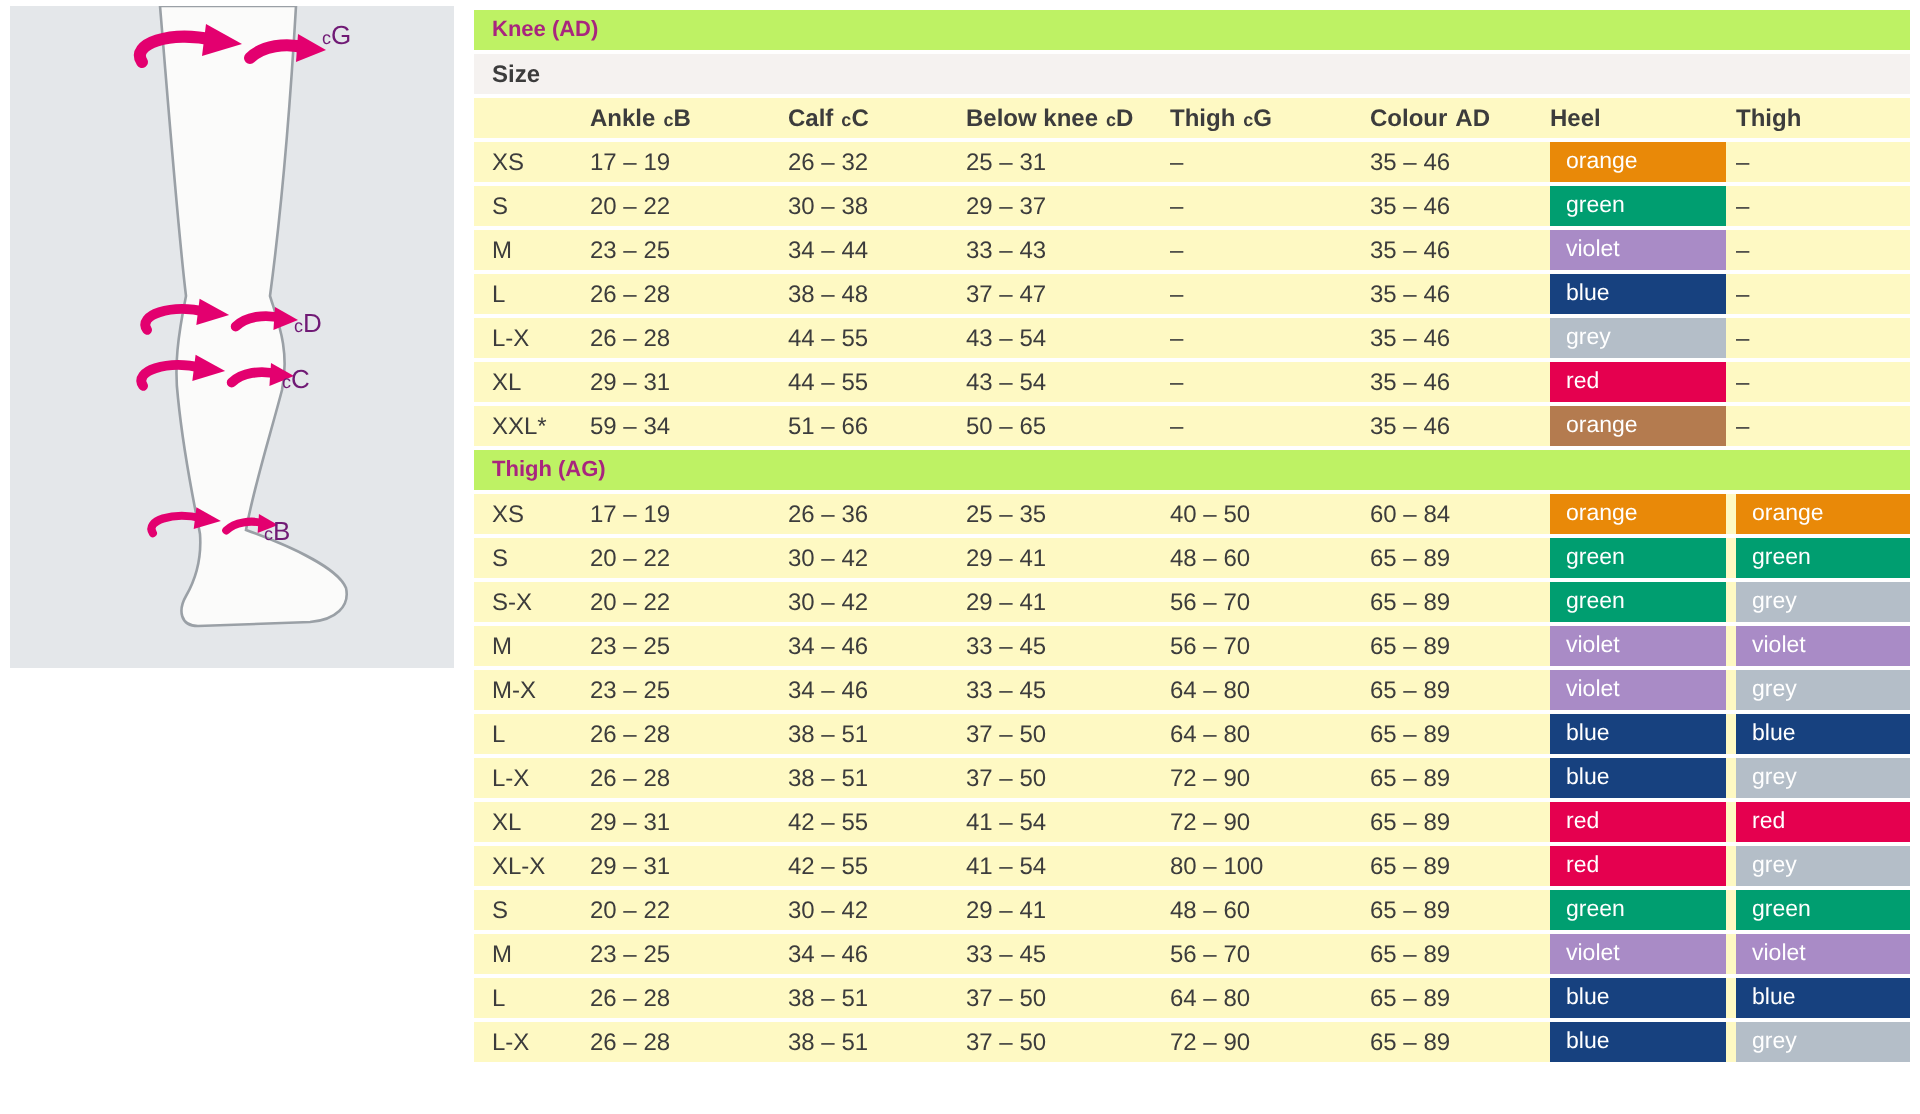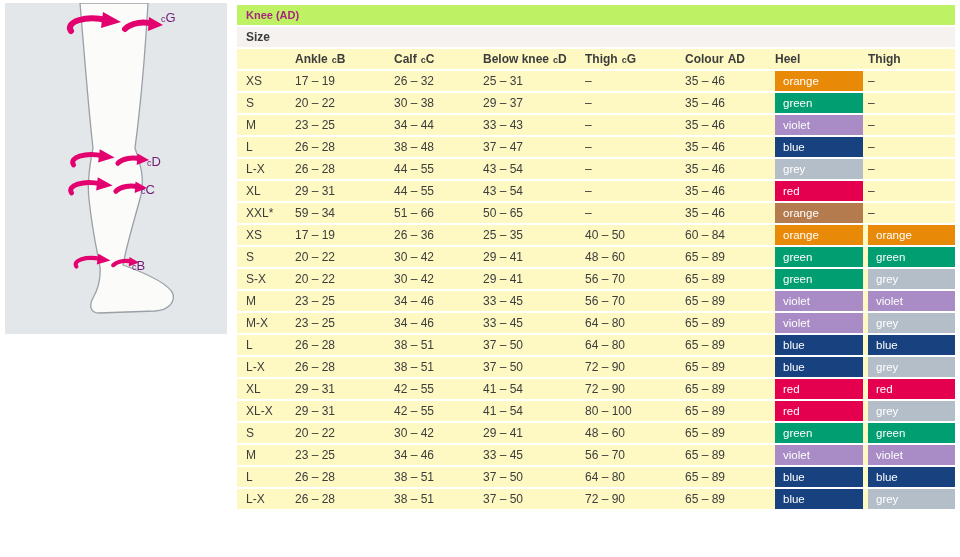--- a/index.html
+++ b/index.html
@@ -183,20 +183,21 @@
           <div class="cell">59 – 34</div>
           <div class="cell">51 – 66</div>
           <div class="cell">50 – 65</div>
           <div class="cell">–</div>
           <div class="cell">35 – 46</div>
           <div class="cell">
             <div class="chip heel" style="background: rgb(180, 123, 79);">orange</div>
           </div>
           <div class="cell"><span class="dash">–</span></div>
         </div>
+        <div class="section-band">Thigh (AG)</div>
         <div class="trow drow">
           <div class="cell"></div>
           <div class="cell">XS</div>
           <div class="cell">17 – 19</div>
           <div class="cell">26 – 36</div>
           <div class="cell">25 – 35</div>
           <div class="cell">40 – 50</div>
           <div class="cell">60 – 84</div>
           <div class="cell">
             <div class="chip heel" style="background: rgb(233, 137, 8);">orange</div>

